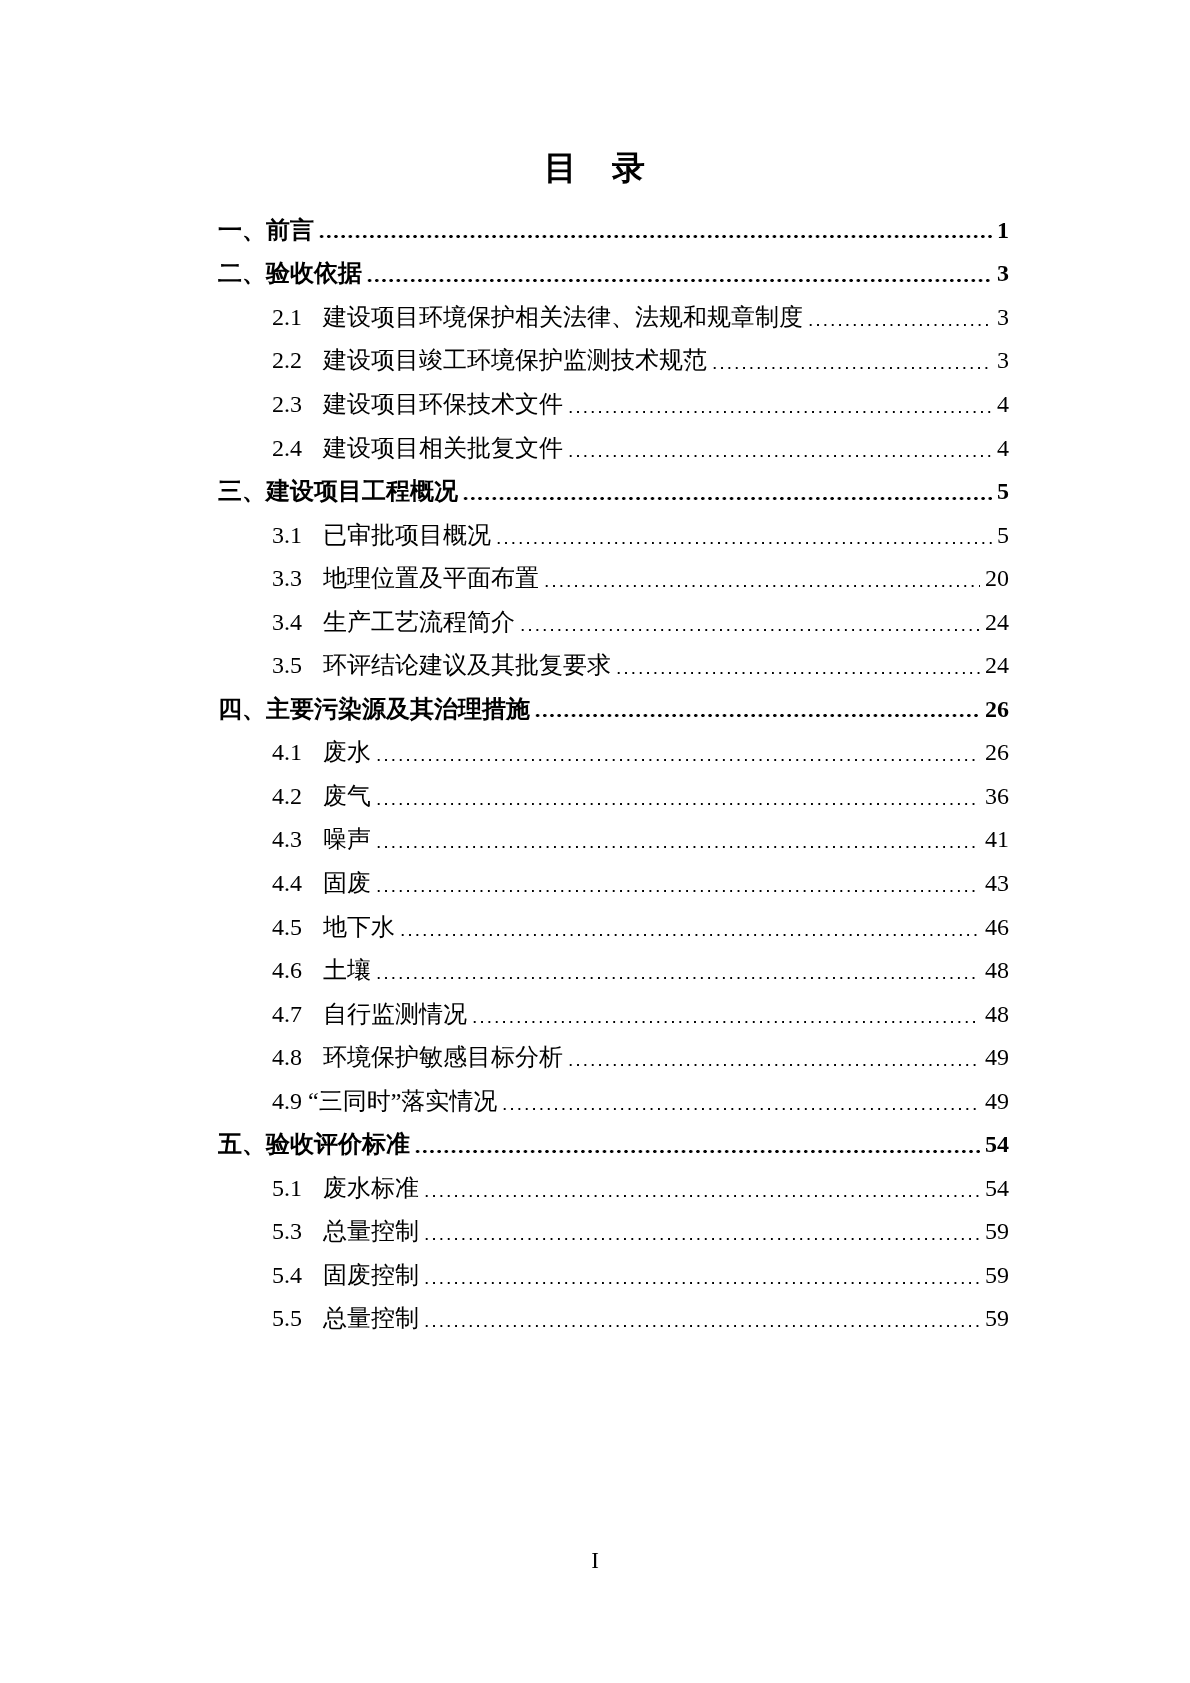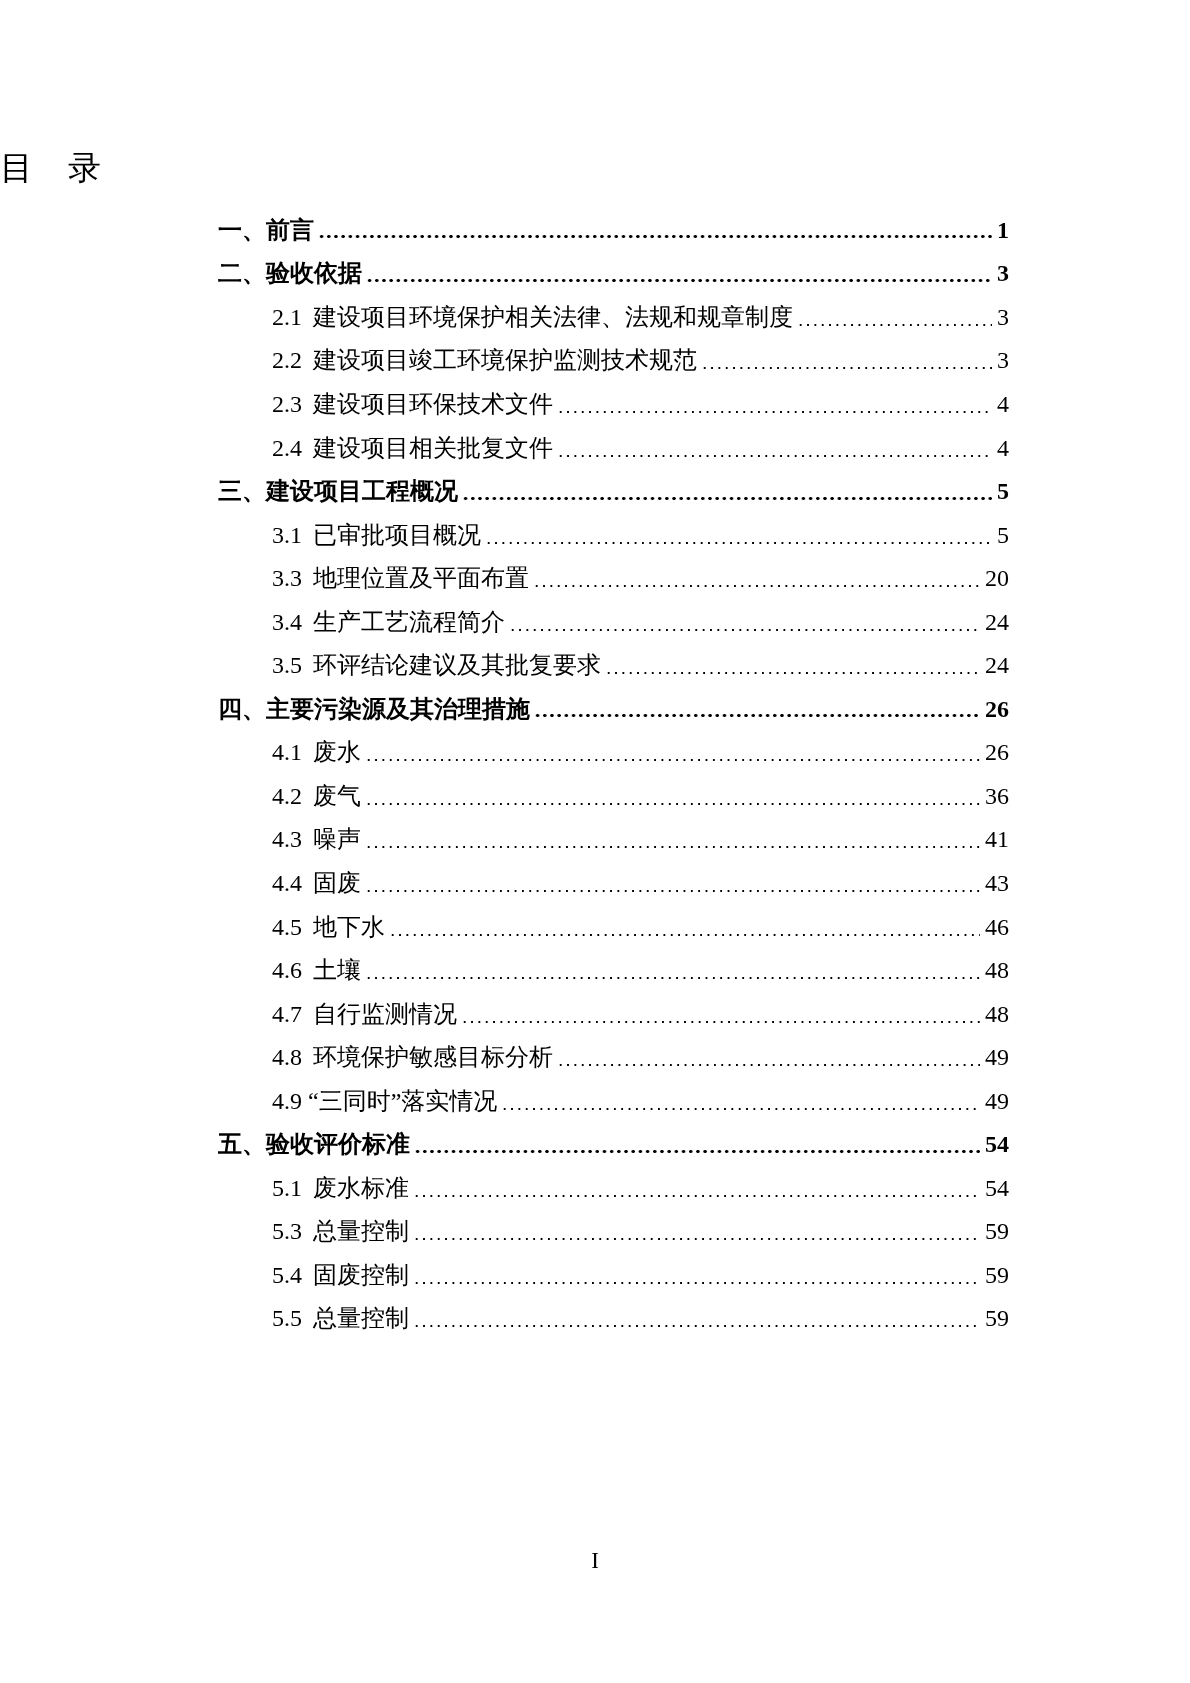--- a/index.html
+++ b/index.html
@@ -13,41 +13,42 @@
     position: relative;
     color: #000000;
     font-family: "Liberation Serif", "DejaVu Serif", serif;
   }
   .page-title {
     position: absolute;
     top: 146px;
     left: 0;
     width: 100%;
     margin: 0;
+    text-align: center;
     font-size: 33px;
-    font-weight: normal;
+    font-weight: bold;
     letter-spacing: 1px;
   }
   .toc {
     position: absolute;
     top: 208px;
     left: 218px;
     width: 791px;
   }
   .toc-row {
     display: flex;
     align-items: center;
     height: 43.55px;
     font-size: 24px;
     line-height: 1;
   }
   .toc-row.bold { font-weight: bold; }
   .toc-row.l2 { padding-left: 54px; }
   .toc-row .num { white-space: pre; flex: 0 0 auto; }
-  .toc-row.l2 .num { margin-right: 11px; }
+  .toc-row.l2 .num { margin-right: 21px; }
   .toc-row.l2.tight .num { margin-right: 6px; }
   .toc-row .label { white-space: pre; flex: 0 0 auto; }
   .leader {
     flex: 1 1 auto;
     align-self: stretch;
     margin: 0 5px 0 4px;
     background-image: radial-gradient(circle, #000 1.05px, transparent 1.35px);
     background-size: 7.35px 4px;
     background-repeat: repeat-x;
     background-position: 0 calc(50% + 8px);

